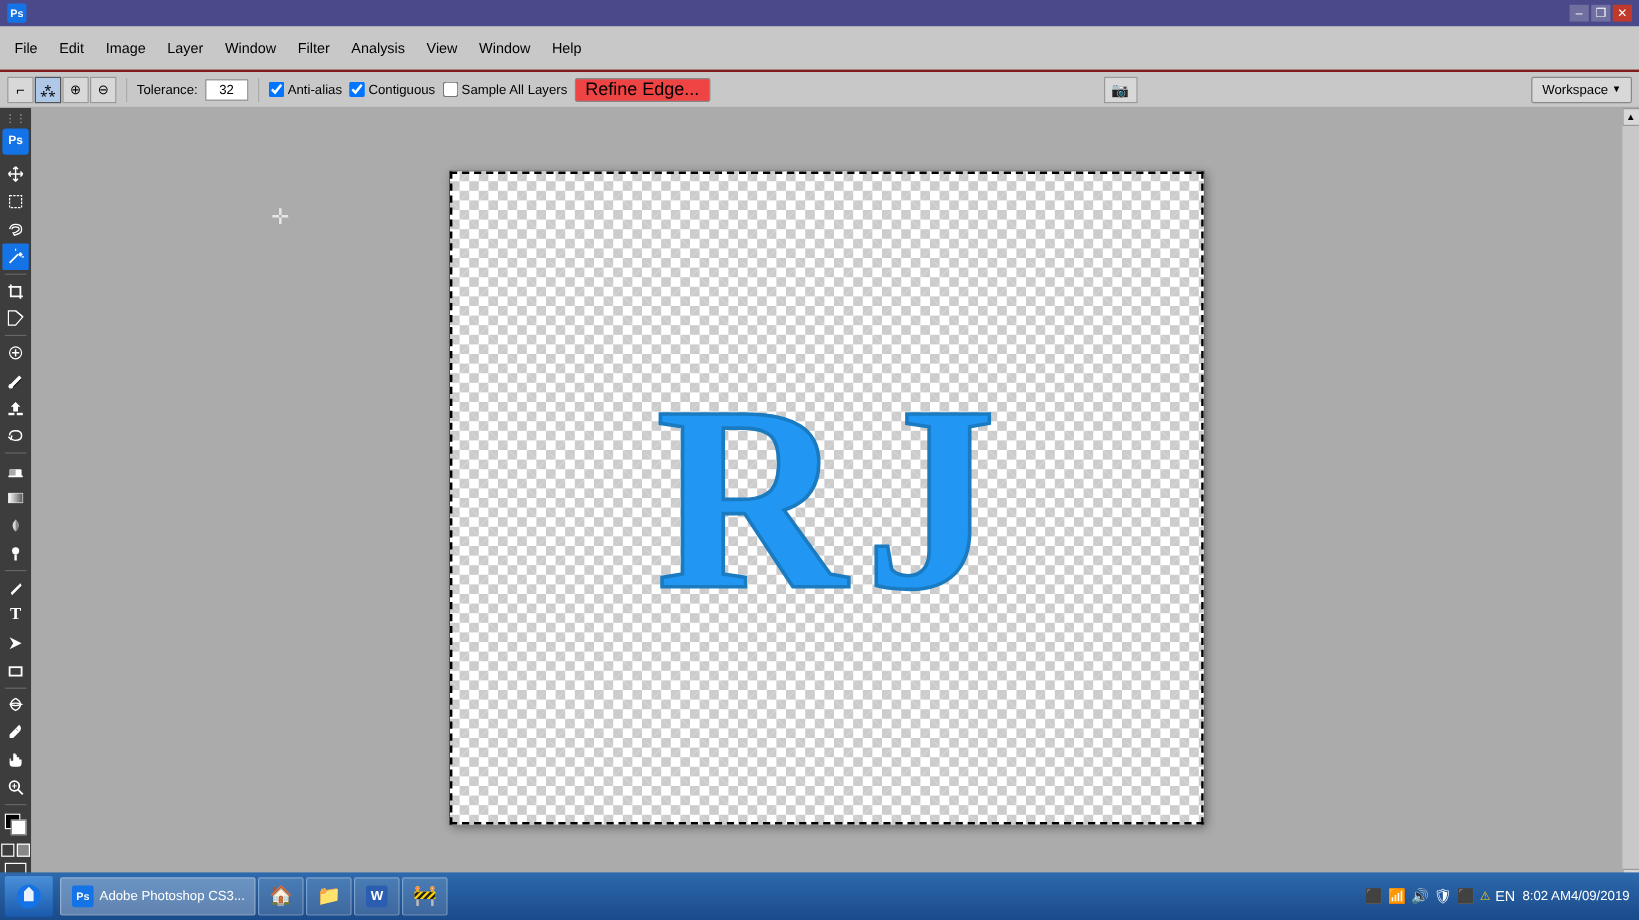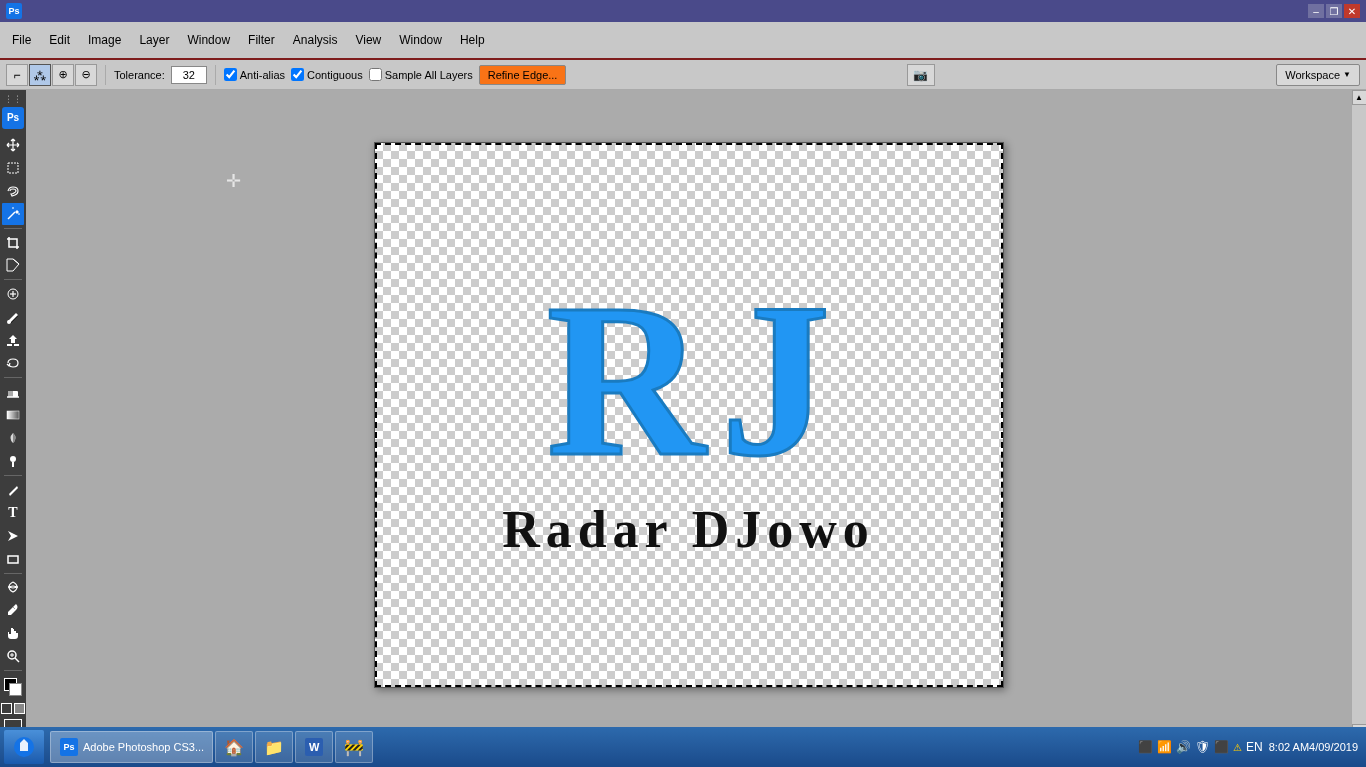--- a/index.html
+++ b/index.html
@@ -56,21 +56,21 @@
       display: flex; align-items: center; justify-content: center; cursor: pointer; font-size: 9px;
     }
     .tool-icon-sm.active { background: #b0c8e8; border-color: #555; }
     .options-label { font-size: 11px; }
     .options-input {
       width: 36px; height: 18px; border: 1px solid #888; font-size: 11px; text-align: center;
       background: white; padding: 1px;
     }
     .options-checkbox { display: flex; align-items: center; gap: 3px; font-size: 11px; cursor: pointer; }
     .refine-btn {
-      height: 20px; padding: 0 8px; font-size: 11px; border: 1px solid #888; background: #f97316;
+      height: 20px; padding: 0 8px; font-size: 15px; border: 1px solid #888; background: #ef4444;
       cursor: pointer; border-radius: 2px;
     }
     .workspace-btn {
       height: 22px; padding: 0 8px; font-size: 11px; border: 1px solid #888; background: #d8d8d8;
       cursor: pointer; border-radius: 2px; display: flex; align-items: center; gap: 3px;
       margin-left: auto;
     }
 
     
     #panel-area {
@@ -540,21 +540,20 @@
 
             <div style="position:relative;display:inline-block;">
               <span class="logo-r">R</span>
             </div>
 
             <div style="display:flex;flex-direction:column;align-items:center;">
               <span class="logo-j">J</span>
             </div>
           </div>
 
-          <div class="logo-text">Radar  DJowo</div>
         </div>
 
         <div id="selection-outline"></div>
       </div>
     </div>
   </div>
 
   <div id="right-scrollbar">
     <div class="scroll-arrow">▲</div>
     <div class="scroll-thumb"></div>

